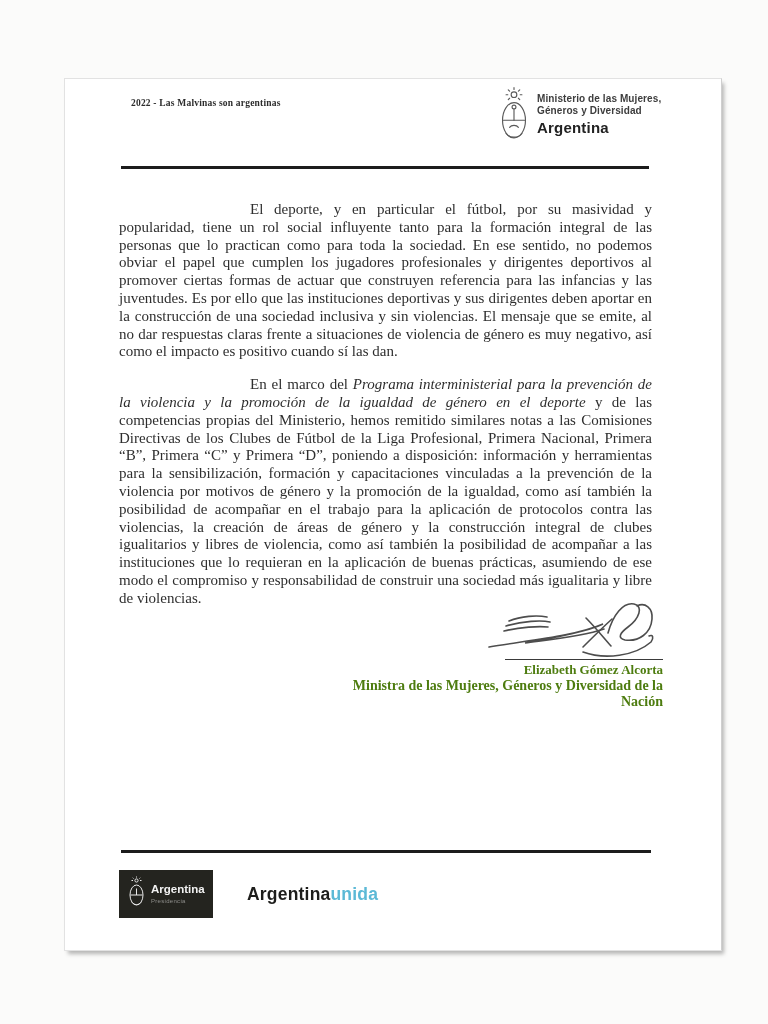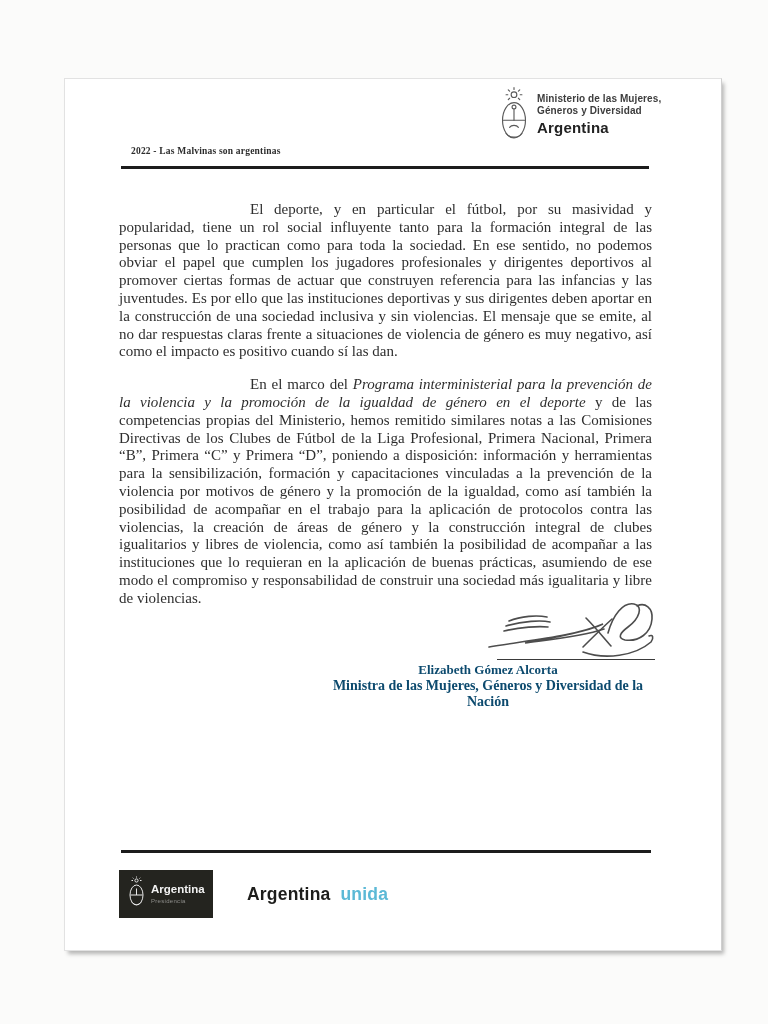--- a/index.html
+++ b/index.html
@@ -12,21 +12,21 @@
   .page{
     position:absolute;left:64px;top:78px;width:656px;height:871px;
     background:#ffffff;
     border:1px solid #e2e2e2;
     border-right-color:#cfcfcf;
     box-shadow:3px 4px 4px -1px rgba(0,0,0,0.28);
   }
   
   .legend{
     position:absolute;left:66px;top:19px;
-    font-size:9.5px;font-weight:bold;color:#2c2c2c;letter-spacing:.2px;margin-top:48px;
+    font-size:9.5px;font-weight:bold;color:#2c2c2c;letter-spacing:.2px;
   }
   .ministry-logo{
     position:absolute;left:434px;top:8px;
     display:flex;align-items:flex-start;gap:8px;
   }
   .arms-icon svg{display:block;}
   .ministry-text{
     font-family:"Liberation Sans","DejaVu Sans",sans-serif;
     color:#3d3d3d;padding-top:6px;
   }
@@ -40,41 +40,41 @@
     position:absolute;left:54px;top:122px;width:533px;
     font-size:15px;line-height:17.8px;color:var(--text,#2e2e2e);
     text-align:justify;
   }
   .letter-body p{margin:0 0 15px 0;text-indent:131px;}
   .letter-body p.closing{margin-top:10px;text-align:left;}
   .letter-body em{font-style:italic;}
   
   .signature{position:absolute;left:420px;top:512px;}
   .sig-block{
-    position:absolute;left:256px;top:580px;width:334px;text-align:center;
-    color:#0c4a6e;
+    position:absolute;left:264px;top:580px;width:334px;text-align:right;
+    color:#4d7c0f;
   }
   .sig-line{width:158px;border-top:1.6px solid #3a3a3a;margin:0 0 2px auto;}
   .sig-name{font-size:13px;font-weight:bold;line-height:16px;}
   .sig-title{font-size:14px;font-weight:bold;line-height:16px;}
   
   .footer{
     position:absolute;left:54px;top:791px;
     display:flex;align-items:center;gap:34px;
   }
   .presidencia-box{
     width:94px;height:48px;background:var(--footer_box,#24241f);
     display:flex;align-items:center;gap:6px;box-sizing:border-box;padding-left:9px;
   }
   .pres-text{font-family:"Liberation Sans","DejaVu Sans",sans-serif;line-height:1;}
   .pres-label{color:#f2f2f2;font-size:11.5px;font-weight:bold;}
   .pres-sub{color:#8f8f8c;font-size:6px;margin-top:2px;letter-spacing:.3px;}
   .brand{font-family:"Liberation Sans","DejaVu Sans",sans-serif;font-size:17.5px;font-weight:bold;letter-spacing:.2px;}
   .brand-dark{color:#1d1d1b;}
-  .brand-light{color:var(--brand_light_blue,#5cb9d6);margin-left:10px;}
+  .brand-light{color:var(--brand_light_blue,#5cb9d6);margin-left:0;}
 </style>
 </head>
 <body>
 
 <div class="page">
 
   <div class="legend">2022 - Las Malvinas son argentinas</div>
 
   <div class="ministry-logo">
     <span class="arms-icon">

